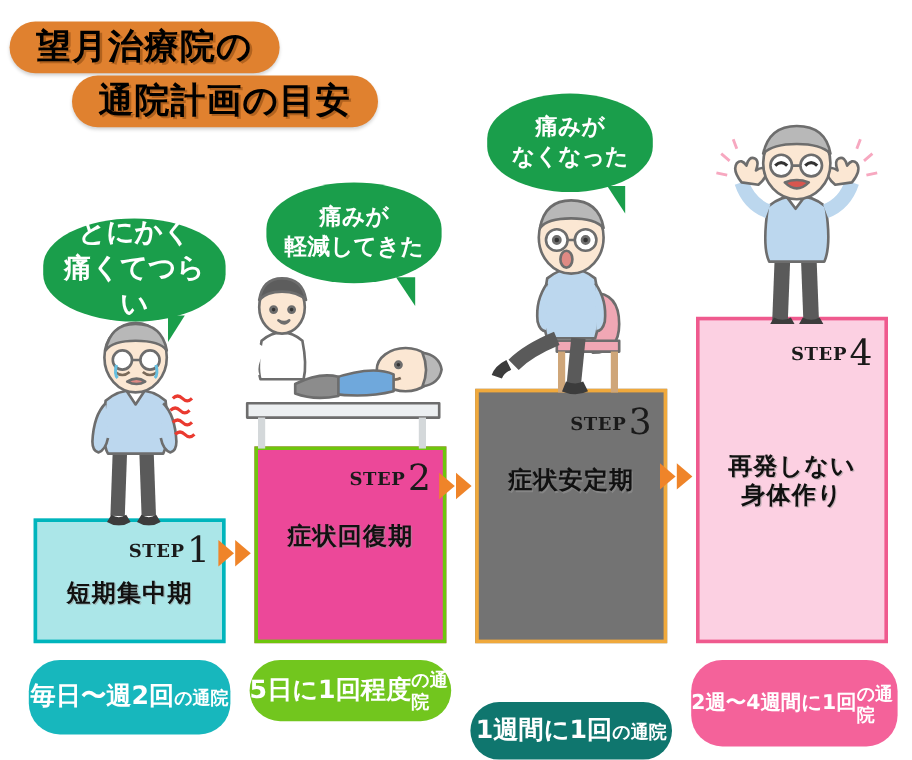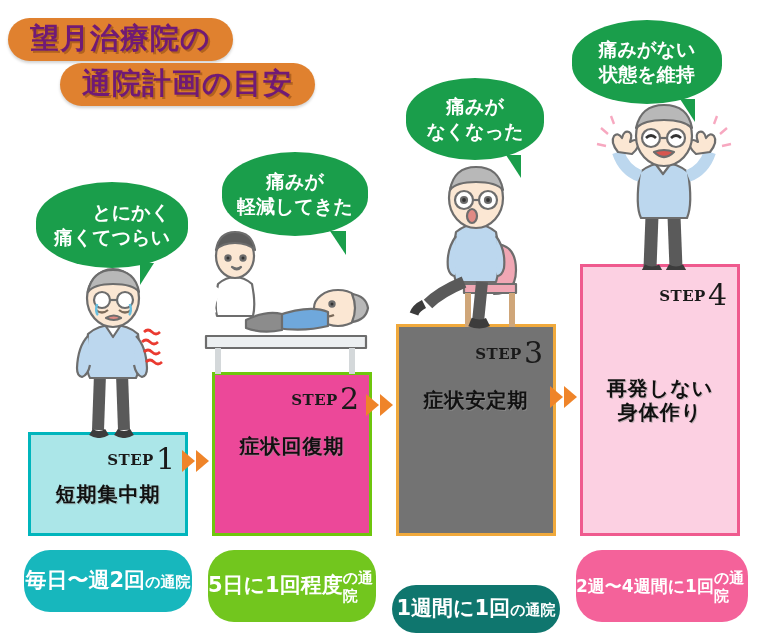--- a/index.html
+++ b/index.html
@@ -10,21 +10,21 @@
     overflow:hidden;
     position:relative;
   }
   #stage{position:relative;width:760px;height:633px;}
 
   
   .title-wrap{position:absolute;left:8px;top:18px;z-index:40;}
   .title-pill{
     display:inline-block;
     background:#e0812f;
-    color:#701a75;
+    color:#000000;
     border-radius:24px;
     padding:3px 22px 6px 22px;
     font-size:29px;
     font-weight:bold;
     letter-spacing:1px;
     line-height:1.18;
     white-space:nowrap;
     text-shadow:2px 2px 0 rgba(120,60,10,.45);
     box-shadow:0 2px 3px rgba(0,0,0,.18);
   }
@@ -105,43 +105,38 @@
 <body>
 
 <div id="stage">
 
   <div class="title-wrap">
     <div class="title-pill">望月治療院の</div>
     <br>
     <div class="title-pill second">通院計画の目安</div>
   </div>
 
-  <div class="bubble" style="left:36px;top:182px;width:152px;height:86px;font-size:19px;text-align:right;">
+  <div class="bubble" style="left:36px;top:182px;width:152px;height:86px;font-size:23px;">
     <span class="btxt">とにかく
 痛くてつらい</span>
     <span class="tail" style="left:104px;bottom:-17px;border-width:22px 14px 0 0;border-color:#1a9e4b transparent transparent transparent;"></span>
   </div>
 
   <div class="bubble" style="left:222px;top:152px;width:146px;height:84px;font-size:19px;">
     <span class="btxt">痛みが
 軽減してきた</span>
     <span class="tail" style="left:108px;bottom:-19px;border-width:24px 0 0 16px;border-color:#1a9e4b transparent transparent transparent;"></span>
   </div>
 
   <div class="bubble" style="left:406px;top:78px;width:138px;height:82px;font-size:19px;">
     <span class="btxt">痛みが
 なくなった</span>
     <span class="tail" style="left:100px;bottom:-18px;border-width:23px 0 0 15px;border-color:#1a9e4b transparent transparent transparent;"></span>
   </div>
 
-  <div class="bubble" style="left:572px;top:20px;width:150px;height:84px;font-size:19px;">
-    <span class="btxt">痛みがない
-状態を維持</span>
-    <span class="tail" style="left:108px;bottom:-18px;border-width:23px 0 0 15px;border-color:#1a9e4b transparent transparent transparent;"></span>
-  </div>
 
   <svg class="person" style="left:58px;top:262px;" width="112" height="176" viewBox="0 0 112 176">
     <g stroke="#6d6d6d" stroke-width="2.2" fill="none" stroke-linejoin="round">
       <path d="M42 112 L40 168" stroke="#5a5a5a" stroke-width="12" fill="none"></path>
       <path d="M64 112 L66 168" stroke="#5a5a5a" stroke-width="12" fill="none"></path>
       <path d="M33 170 q8 5 16 0" stroke="#3c3c3c" stroke-width="7"></path>
       <path d="M58 170 q8 5 16 0" stroke="#3c3c3c" stroke-width="7"></path>
       <path d="M30 72 q-4 34 2 44 l46 0 q6 -12 2 -44 q-10 -9 -25 -9 q-15 0 -25 9 z" fill="#bcd7ee"></path>
       <path d="M30 74 q-10 10 -11 32 q0 8 5 9 q6 -2 8 -12" fill="#bcd7ee"></path>
       <path d="M78 74 q10 10 11 32 q0 8 -5 9 q-6 -2 -8 -12" fill="#bcd7ee"></path>
@@ -284,21 +279,21 @@
   <div class="arrows" style="left:550px;top:386px;">
     <span class="chev"></span>
     <span class="chev"></span>
   </div>
 
   <div class="freq" style="left:24px;top:550px;width:168px;height:62px;background:#17b7bd;">
     <span class="l1">毎日〜週2回</span>
     <span class="l2">の通院</span>
   </div>
 
-  <div class="freq" style="left:208px;top:550px;width:168px;height:72px;background:#72c61e;">
+  <div class="freq" style="left:208px;top:550px;width:168px;height:51px;background:#72c61e;">
     <span class="l1">5日に1回程度</span>
     <span class="l2">の通院</span>
   </div>
 
   <div class="freq" style="left:392px;top:550px;width:168px;height:48px;background:#0f766e;margin-top:35px;">
     <span class="l1">1週間に1回</span>
     <span class="l2">の通院</span>
   </div>
 
   <div class="freq small" style="left:576px;top:550px;width:172px;height:72px;background:#f4629a;">

